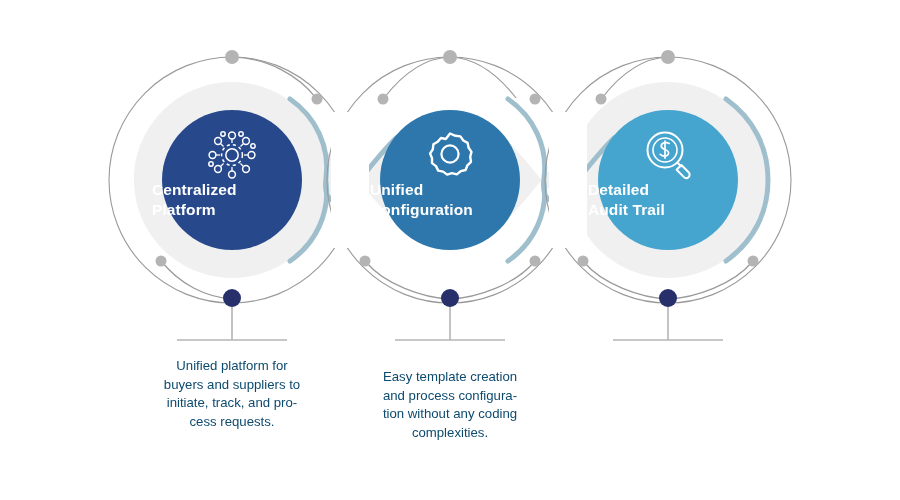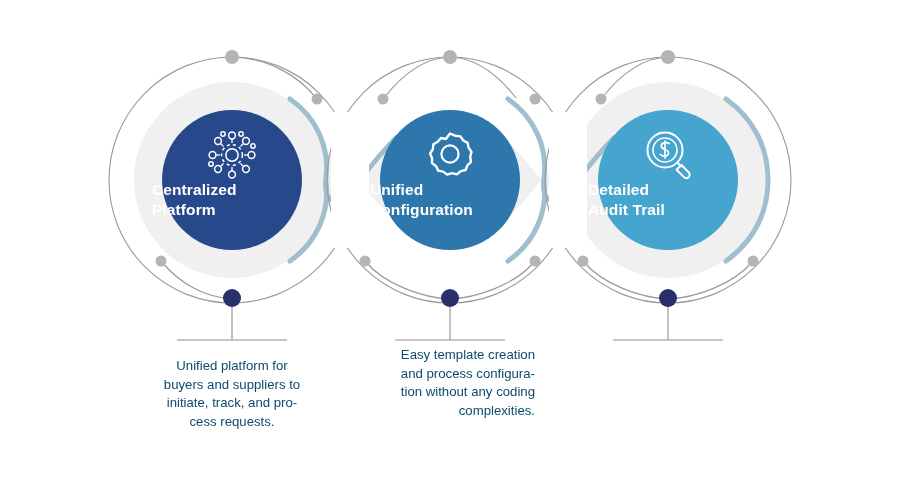--- a/index.html
+++ b/index.html
@@ -234,19 +234,19 @@
 Configuration</div>
 
   <div class="node-title" style="left:588px; top:180px; width:160px;">Detailed
 Audit Trail</div>
 
   <div class="caption" style="left:147px; top:357px; width:170px;">Unified platform for
 buyers and suppliers to
 initiate, track, and pro-
 cess requests.</div>
 
-  <div class="caption" style="left:365px; top:346px; width:170px;text-align:right;">Easy template creation
+  <div class="caption" style="left:365px; top:368px; width:170px;">Easy template creation
 and process configura-
 tion without any coding
 complexities.</div>
 
 
 </div>
 
 </body></html>

